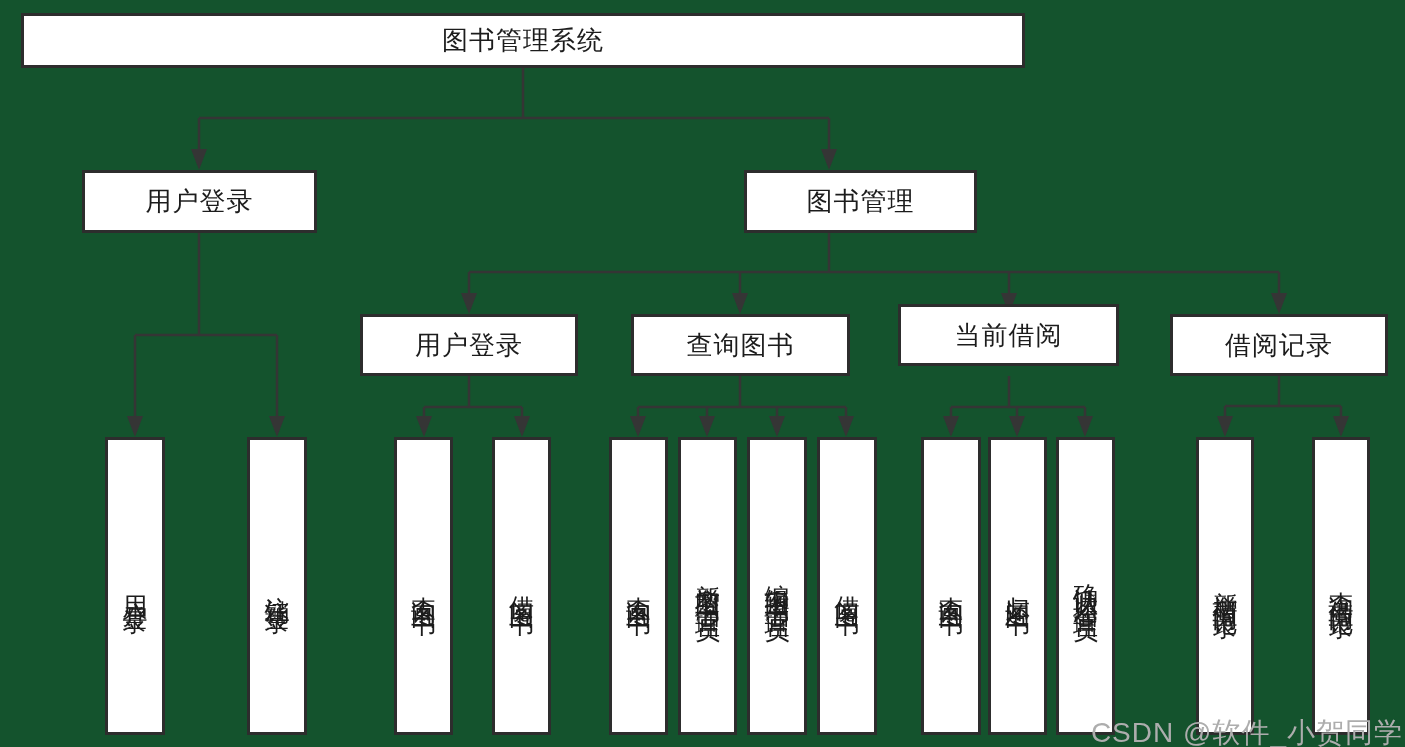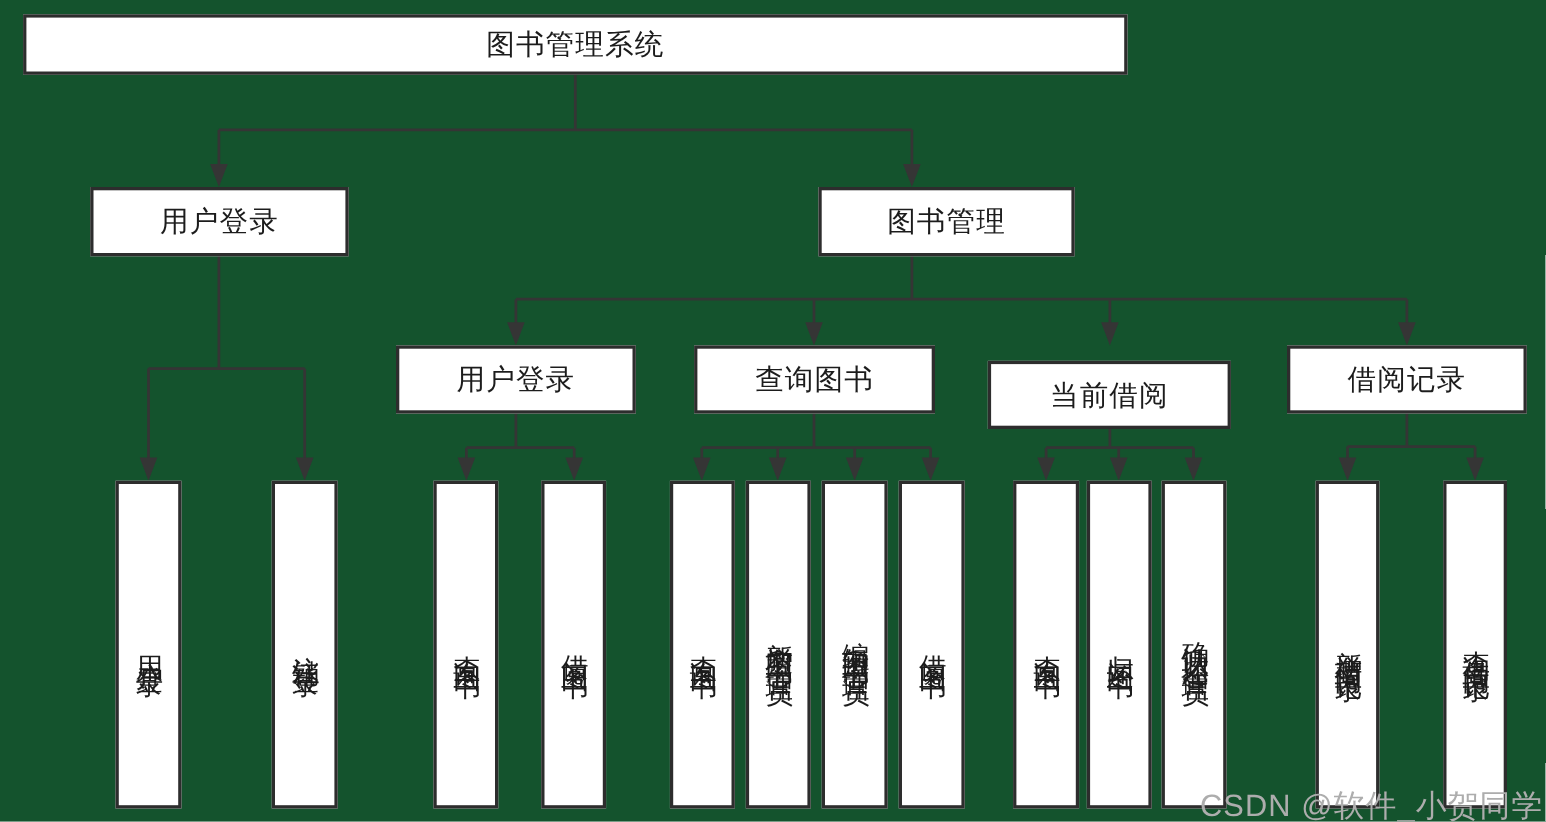--- a/index.html
+++ b/index.html
@@ -112,21 +112,21 @@
   <div class="node" style="left:712px; top:170px; width:233px; height:63px;margin-left:32px;">
     <span>图书管理</span>
   </div>
 
   <div class="node" style="left:360px; top:314px; width:218px; height:62px;">
     <span>用户登录</span>
   </div>
   <div class="node" style="left:631px; top:314px; width:219px; height:62px;">
     <span>查询图书</span>
   </div>
-  <div class="node" style="left:898px; top:328px; width:221px; height:62px;">
+  <div class="node" style="left:898px; top:304px; width:221px; height:62px;">
     <span>当前借阅</span>
   </div>
   <div class="node" style="left:1170px; top:314px; width:218px; height:62px;">
     <span>借阅记录</span>
   </div>
 
   <div class="leaf" style="left:105px; top:437px; width:60px; height:298px;">
     <span>用户登录</span>
   </div>
   <div class="leaf" style="left:247px; top:437px; width:60px; height:298px;">

